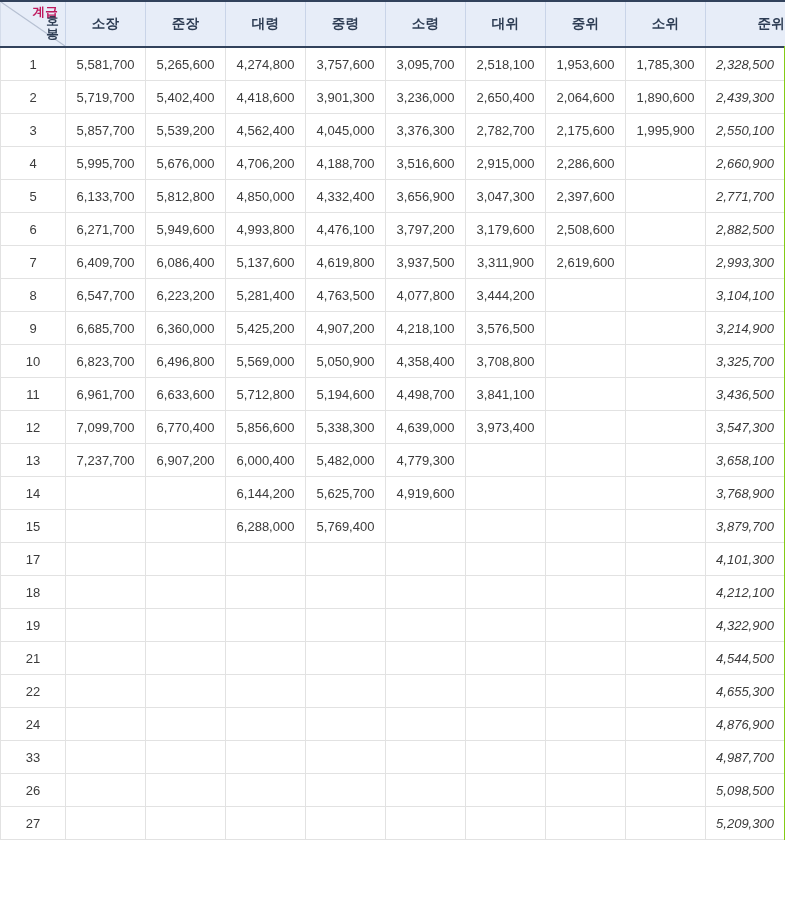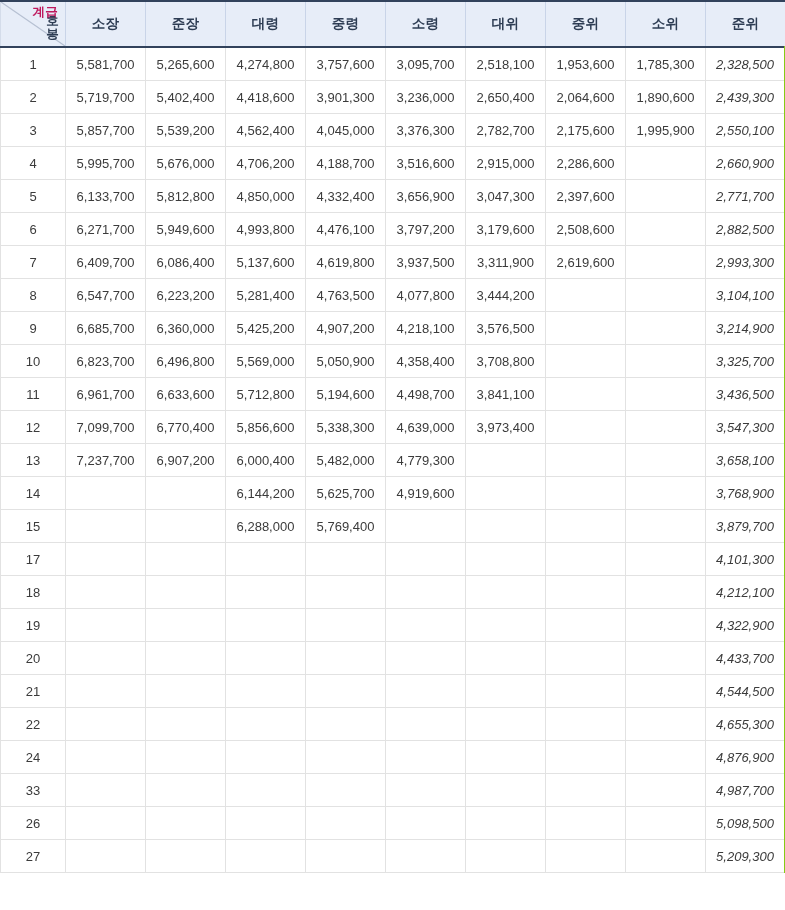--- a/index.html
+++ b/index.html
@@ -36,21 +36,21 @@
     font-weight: bold;
     text-align: center;
     vertical-align: middle;
     border-left: 1px solid #c9d4e8;
     border-top: 2px solid #32425c;
     border-bottom: 2px solid #32425c;
     padding: 0;
     letter-spacing: 0.2px;
   }
   #pay-table thead th:first-child { border-left: 1px solid #d4dcea; }
-  #pay-table thead th:last-child  { border-right: 1px solid #d4dcea; }
+  #pay-table thead th:last-child  { border-right: 1px solid #d4dcea; text-align: right; }
 
   
   th.corner {
     position: relative;
     padding: 0;
     overflow: hidden;
   }
   th.corner .diag {
     position: absolute;
     left: 0; top: 0;
@@ -348,32 +348,20 @@
         <td class="empty"></td>
         <td class="empty"></td>
         <td class="empty"></td>
         <td class="empty"></td>
         <td class="empty"></td>
         <td class="empty"></td>
         <td class="empty"></td>
         <td class="amount">4,322,900</td>
       </tr>
       <tr>
-        <td>20</td>
-        <td class="empty"></td>
-        <td class="empty"></td>
-        <td class="empty"></td>
-        <td class="empty"></td>
-        <td class="empty"></td>
-        <td class="empty"></td>
-        <td class="empty"></td>
-        <td class="empty"></td>
-        <td class="amount">4,433,700</td>
-      </tr>
-      <tr>
         <td>21</td>
         <td class="empty"></td>
         <td class="empty"></td>
         <td class="empty"></td>
         <td class="empty"></td>
         <td class="empty"></td>
         <td class="empty"></td>
         <td class="empty"></td>
         <td class="empty"></td>
         <td class="amount">4,544,500</td>

